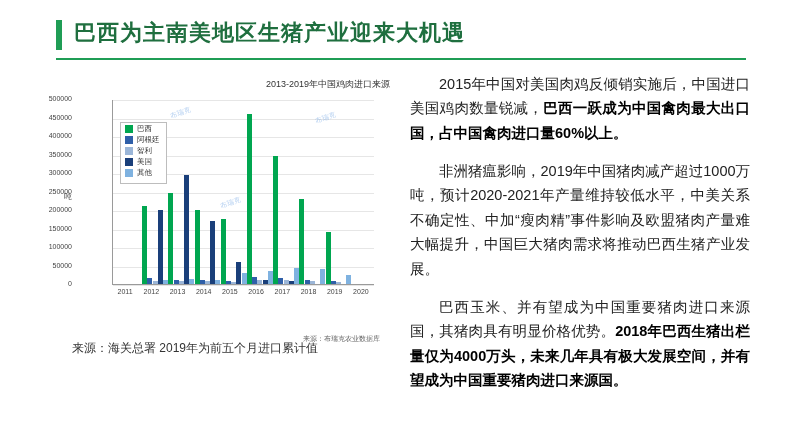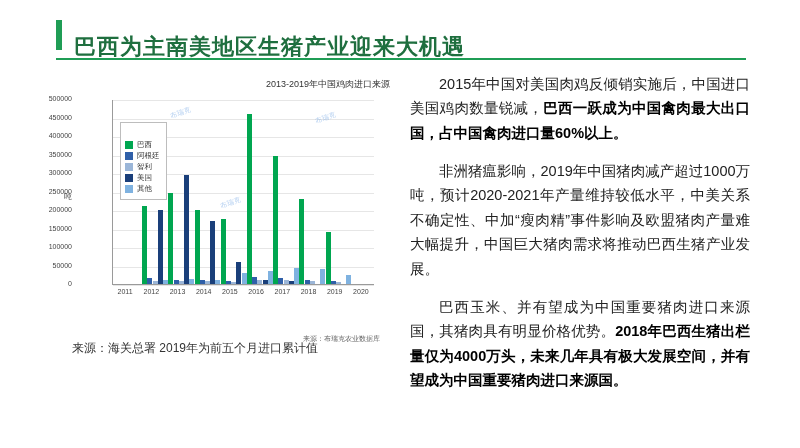--- a/index.html
+++ b/index.html
@@ -14,21 +14,21 @@
   #header{
     position:absolute;left:0;top:16px;width:800px;height:42px;
   }
   #header-bar{
     position:absolute;left:56px;top:4px;width:6px;height:30px;
     background:#1f9d55;
   }
   #header-title{
     position:absolute;left:74px;top:2px;
     font-size:22px;font-weight:bold;color:#1f6f3f;
-    letter-spacing:1px;white-space:nowrap;margin-top:14px;
+    letter-spacing:1px;white-space:nowrap;
   }
   #header-rule{
     position:absolute;left:56px;top:42px;width:690px;height:2px;
     background:#1f9d55;
   }
 
   
   #chart-panel{
     position:absolute;left:60px;top:78px;width:330px;height:290px;
   }
@@ -56,21 +56,21 @@
   }
   .xtick{
     position:absolute;top:192px;font-size:7px;color:#444;text-align:center;width:26px;
   }
   .bar{
     position:absolute;bottom:0;width:5px;
   }
   #legend{
     position:absolute;left:60px;top:26px;
     background:#fff;border:1px solid #bdbdbd;
-    padding:16px 6px 4px 4px;
+    padding:0 6px 4px 4px;
   }
   .legend-row{display:flex;align-items:center;margin:1px 0;}
   .legend-swatch{width:8px;height:8px;margin-right:4px;display:inline-block;}
   .legend-label{font-size:7.5px;color:#333;}
   #source-note{
     position:absolute;right:10px;top:238px;font-size:7px;color:#666;
   }
   #chart-credit{
     position:absolute;left:12px;top:262px;font-size:12px;color:#333;
   }

